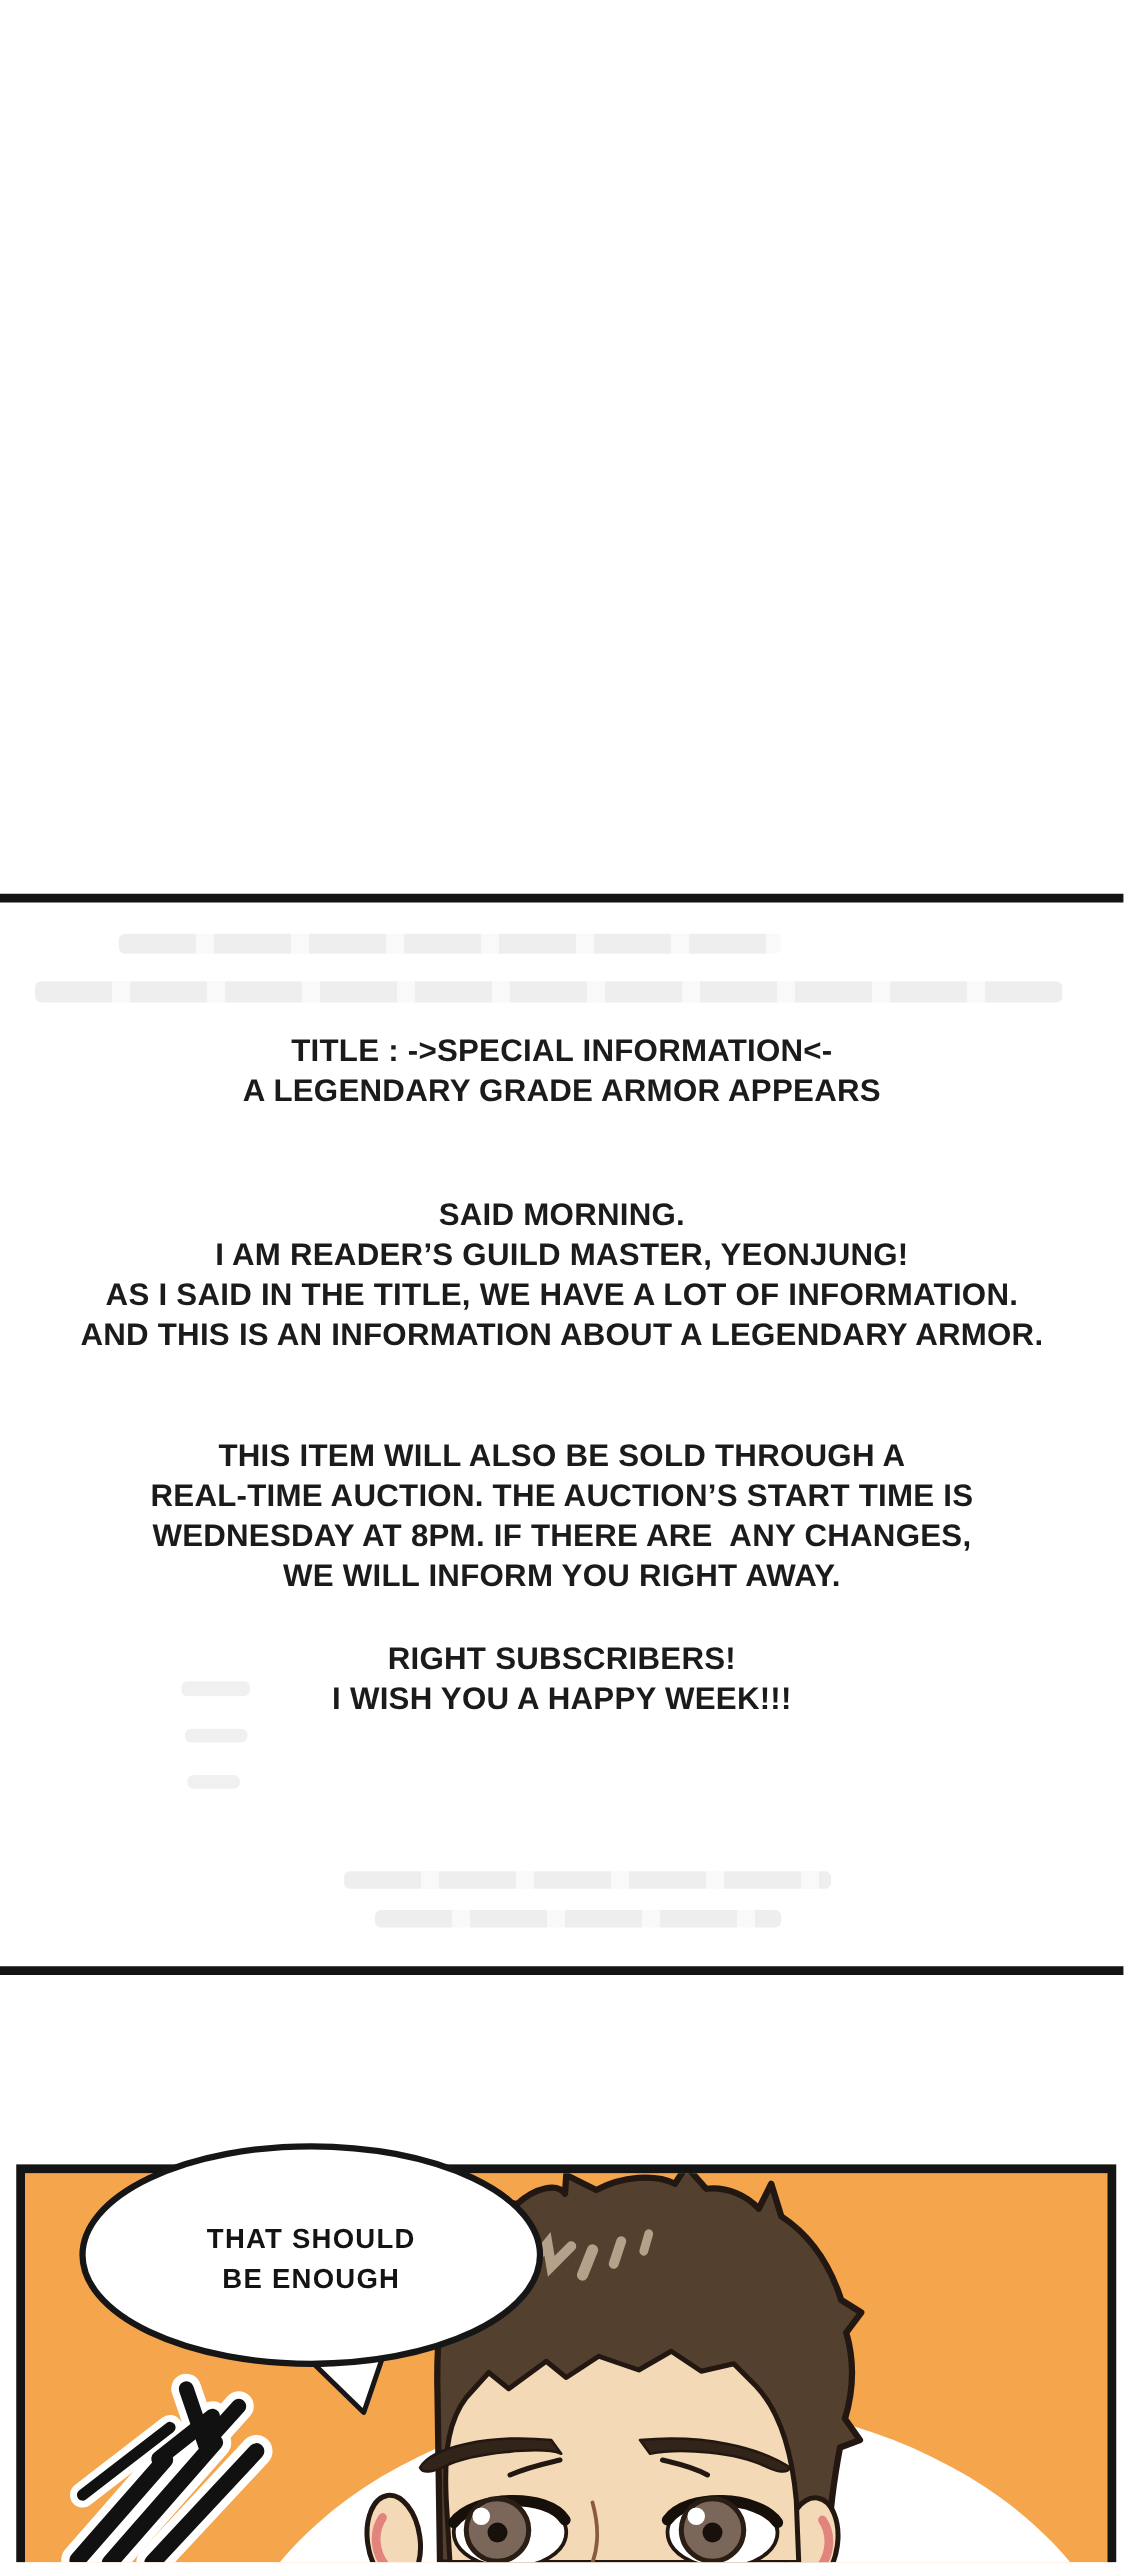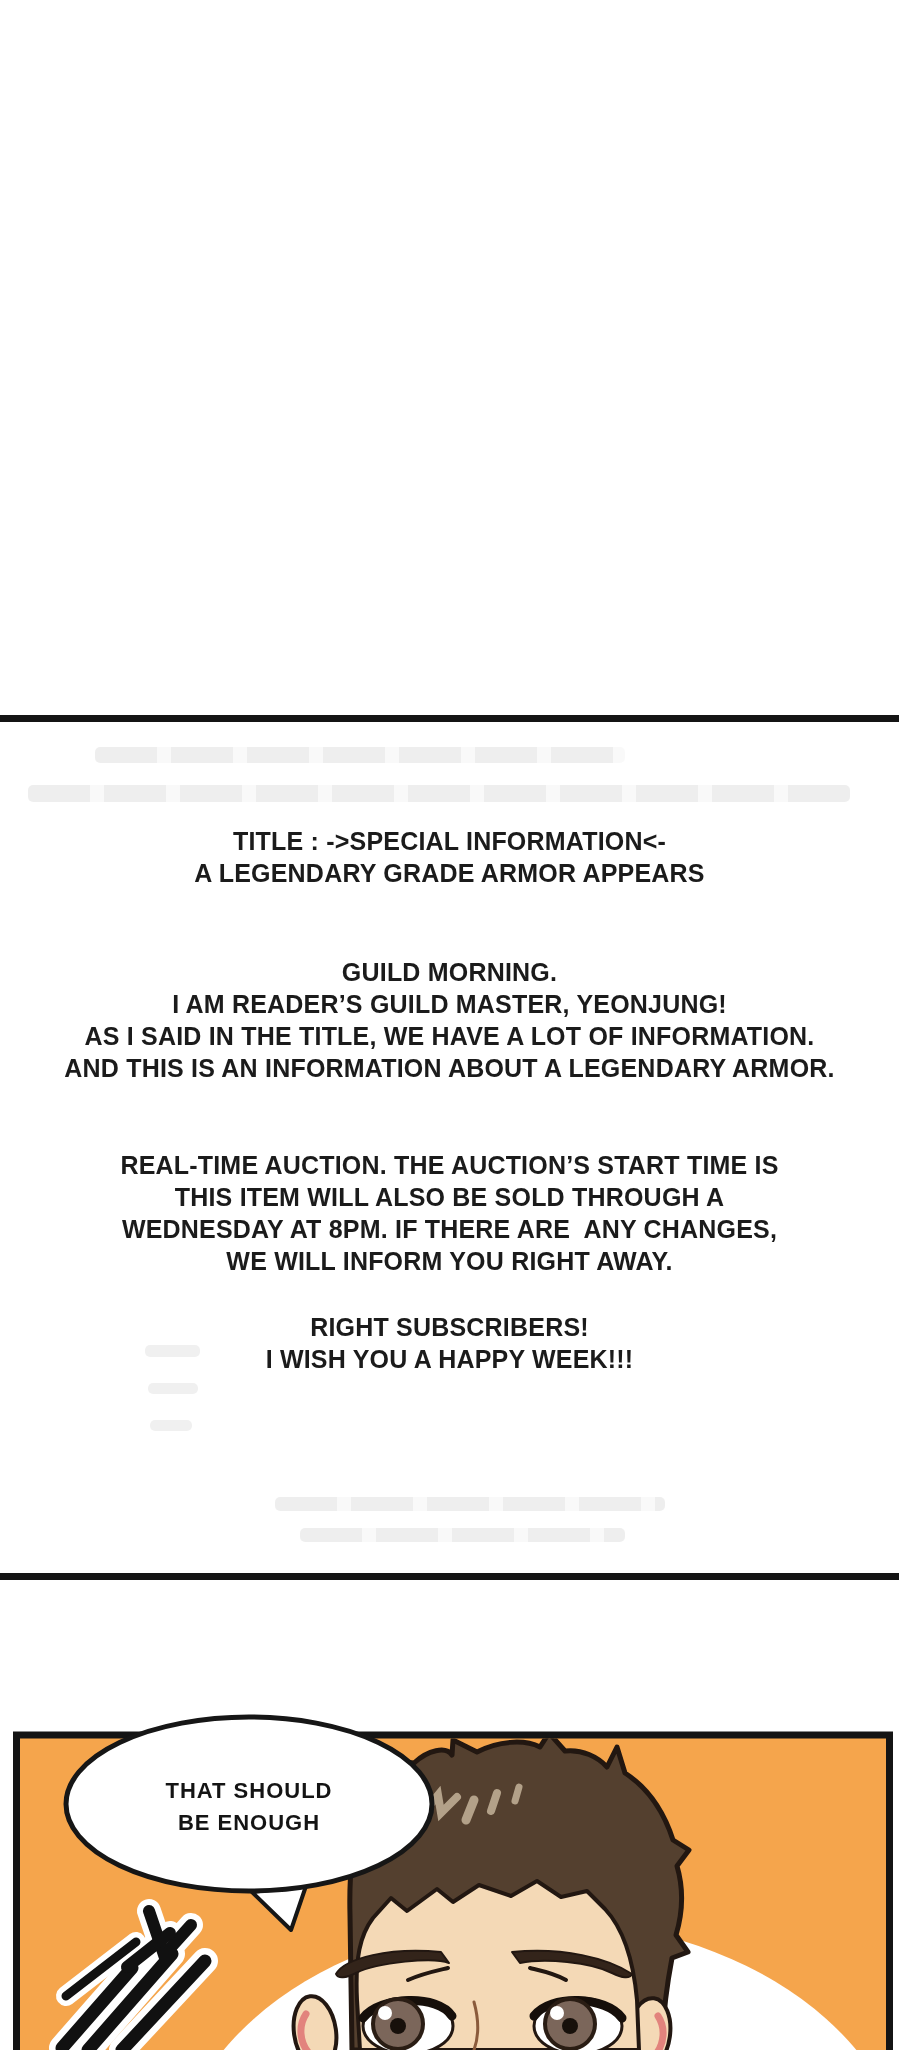--- a/index.html
+++ b/index.html
@@ -47,29 +47,29 @@
 
   <div class="ghost" style="left:95px;top:747px;width:530px;height:16px"></div>
   <div class="ghost" style="left:28px;top:785px;width:822px;height:17px"></div>
 
   <div class="txt-block" style="top:825px">
     <div class="tline">TITLE : -&gt;SPECIAL INFORMATION&lt;-</div>
     <div class="tline">A LEGENDARY GRADE ARMOR APPEARS</div>
   </div>
 
   <div class="txt-block" style="top:956px">
-    <div class="tline">GUILD MORNING.</div>
+    <div class="tline">SAID MORNING.</div>
     <div class="tline">I AM READER’S GUILD MASTER, YEONJUNG!</div>
     <div class="tline">AS I SAID IN THE TITLE, WE HAVE A LOT OF INFORMATION.</div>
     <div class="tline">AND THIS IS AN INFORMATION ABOUT A LEGENDARY ARMOR.</div>
   </div>
 
   <div class="txt-block" style="top:1149px">
+    <div class="tline">THIS ITEM WILL ALSO BE SOLD THROUGH A</div>
     <div class="tline">REAL-TIME AUCTION. THE AUCTION’S START TIME IS</div>
-    <div class="tline">THIS ITEM WILL ALSO BE SOLD THROUGH A</div>
     <div class="tline">WEDNESDAY AT 8PM. IF THERE ARE  ANY CHANGES,</div>
     <div class="tline">WE WILL INFORM YOU RIGHT AWAY.</div>
   </div>
 
   <div class="txt-block" style="top:1311px">
     <div class="tline">RIGHT SUBSCRIBERS!</div>
     <div class="tline">I WISH YOU A HAPPY WEEK!!!</div>
   </div>
 
   <div class="ghost-blob" style="left:145px;top:1345px;width:55px;height:12px"></div>

